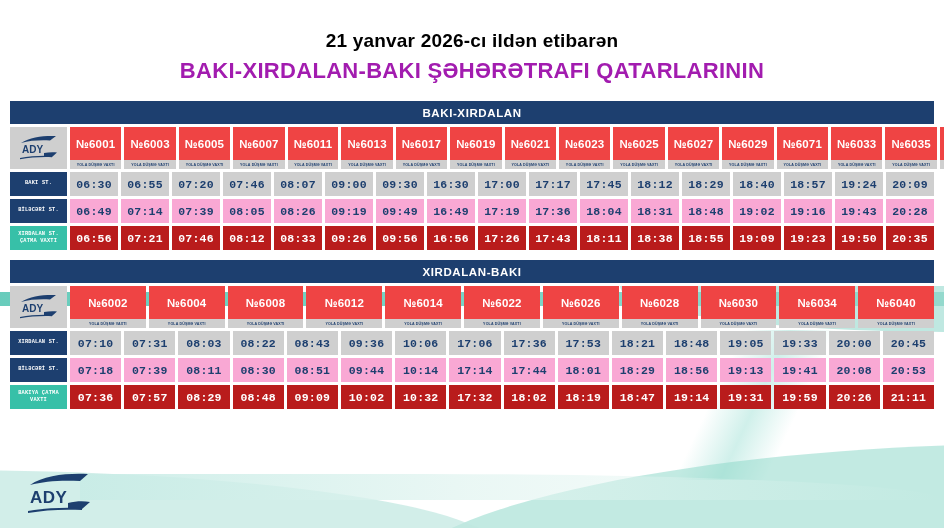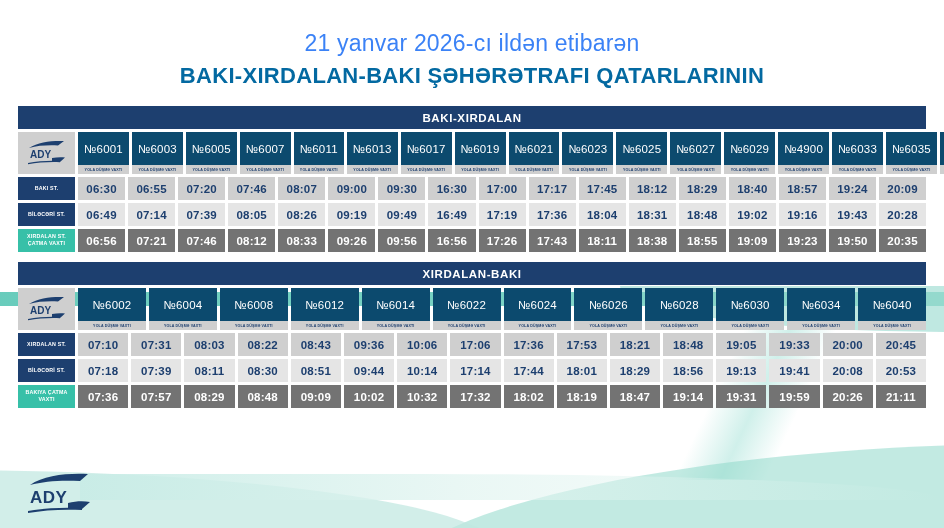--- a/index.html
+++ b/index.html
@@ -40,30 +40,30 @@
   }
   .deco-footline {
     left:80px; top:474px; width:864px; height:26px;
     background:linear-gradient(90deg, rgba(200,236,230,.9) 0%, rgba(225,244,240,.7) 45%, rgba(255,255,255,0) 100%);
     border-radius:0 60% 0 0 / 0 100% 0 0;
   }
 
   
   .titleblock { position:relative; z-index:2; text-align:center; padding-top:30px; }
   .title-line1 {
-    font-size:23px; font-weight:normal; color:#3b82f6; letter-spacing:.2px;
+    font-size:19px; font-weight:bold; color:#000000; letter-spacing:.2px;
   }
   .title-line2, .title-line3 {
-    font-size:22px; font-weight:bold; color:#0369a1; letter-spacing:.3px;
+    font-size:22px; font-weight:bold; color:#a21caf; letter-spacing:.3px;
     line-height:1.22;
   }
   .title-line2 { margin-top:6px; }
 
   
-  .table-wrap { position:relative; z-index:2; margin:0 18px; }
+  .table-wrap { position:relative; z-index:2; margin:0 10px; }
   .sec1 { margin-top:16px; }
   .sec2 { margin-top:10px; }
 
   .bar {
     background:#1d3f6f; color:#ffffff;
     font-size:11.5px; font-weight:bold; letter-spacing:.6px;
     text-align:center; padding:6px 0 5px;
   }
 
   .grid { display:flex; align-items:stretch; margin-top:3px; }
@@ -71,49 +71,49 @@
   .logocell {
     width:57px; flex:0 0 57px; background:#cfcfcf;
     display:flex; align-items:center; justify-content:center;
   }
 
   .cols { display:flex; flex:1 1 auto; }
   .col { flex:1 1 0; display:flex; flex-direction:column; margin-left:3px; }
   .col:first-child { margin-left:3px; }
 
   .trainno {
-    background:#0c4a6e; color:#fff; text-align:center;
-    font-size:11.5px; font-weight:normal; padding:11px 6px 10px;
+    background:#ef4444; color:#fff; text-align:center;
+    font-size:11.5px; font-weight:bold; padding:11px 6px 10px;
     letter-spacing:.2px;
   }
   .subhdr {
     background:#cfcfcf; color:#1d3f6f; text-align:center;
     font-size:3.6px; font-weight:bold; letter-spacing:.15px;
     padding:3px 0 2px; white-space:nowrap; overflow:hidden;
   }
 
   .rows { display:flex; flex-direction:column; }
-  .rowline { display:flex; align-items:stretch; margin-top:3px; }
+  .rowline { display:flex; align-items:stretch; margin-top:3px;font-family:Liberation Mono, monospace; }
   .rowlabel {
     width:57px; flex:0 0 57px;
     background:#1d3f6f; color:#ffffff;
     font-size:5.3px; font-weight:bold; letter-spacing:.2px;
     display:flex; align-items:center; justify-content:center;
     text-align:center; padding:0 3px; line-height:1.35;
   }
   .rowlabel.arrive { background:#37c0a8; }
   .cell {
     flex:1 1 0; margin-left:3px;
     background:#cfcfcf; color:#1d3f6f;
     font-size:11.5px; font-weight:bold;
     display:flex; align-items:center; justify-content:center;
     padding:6px 0 5px; letter-spacing:.2px;
   }
-  .cell.mid { background:#e5e5e5; }
-  .cell.arrive { background:#737373; color:#ffffff; }
+  .cell.mid { background:#f9a8d4; }
+  .cell.arrive { background:#b91c1c; color:#ffffff; }
 
   
   .ady { width:44px; height:26px; position:relative; }
   .ady svg { width:44px; height:26px; display:block; }
 
   
   .footer { position:absolute; left:0; bottom:0; width:944px; height:66px; z-index:3; }
   .footer-logo { position:absolute; left:22px; bottom:14px; width:78px; height:42px; }
   .footer-logo svg { width:78px; height:42px; display:block; }
 </style>
@@ -193,21 +193,21 @@
           </div>
           <div class="col">
             <div class="trainno">№6027</div>
             <div class="subhdr">YOLA DÜŞMƏ VAXTI</div>
           </div>
           <div class="col">
             <div class="trainno">№6029</div>
             <div class="subhdr">YOLA DÜŞMƏ VAXTI</div>
           </div>
           <div class="col">
-            <div class="trainno">№4900</div>
+            <div class="trainno">№6071</div>
             <div class="subhdr">YOLA DÜŞMƏ VAXTI</div>
           </div>
           <div class="col">
             <div class="trainno">№6033</div>
             <div class="subhdr">YOLA DÜŞMƏ VAXTI</div>
           </div>
           <div class="col">
             <div class="trainno">№6035</div>
             <div class="subhdr">YOLA DÜŞMƏ VAXTI</div>
           </div>
@@ -312,24 +312,20 @@
           </div>
           <div class="col">
             <div class="trainno">№6014</div>
             <div class="subhdr">YOLA DÜŞMƏ VAXTI</div>
           </div>
           <div class="col">
             <div class="trainno">№6022</div>
             <div class="subhdr">YOLA DÜŞMƏ VAXTI</div>
           </div>
           <div class="col">
-            <div class="trainno">№6024</div>
-            <div class="subhdr">YOLA DÜŞMƏ VAXTI</div>
-          </div>
-          <div class="col">
             <div class="trainno">№6026</div>
             <div class="subhdr">YOLA DÜŞMƏ VAXTI</div>
           </div>
           <div class="col">
             <div class="trainno">№6028</div>
             <div class="subhdr">YOLA DÜŞMƏ VAXTI</div>
           </div>
           <div class="col">
             <div class="trainno">№6030</div>
             <div class="subhdr">YOLA DÜŞMƏ VAXTI</div>

